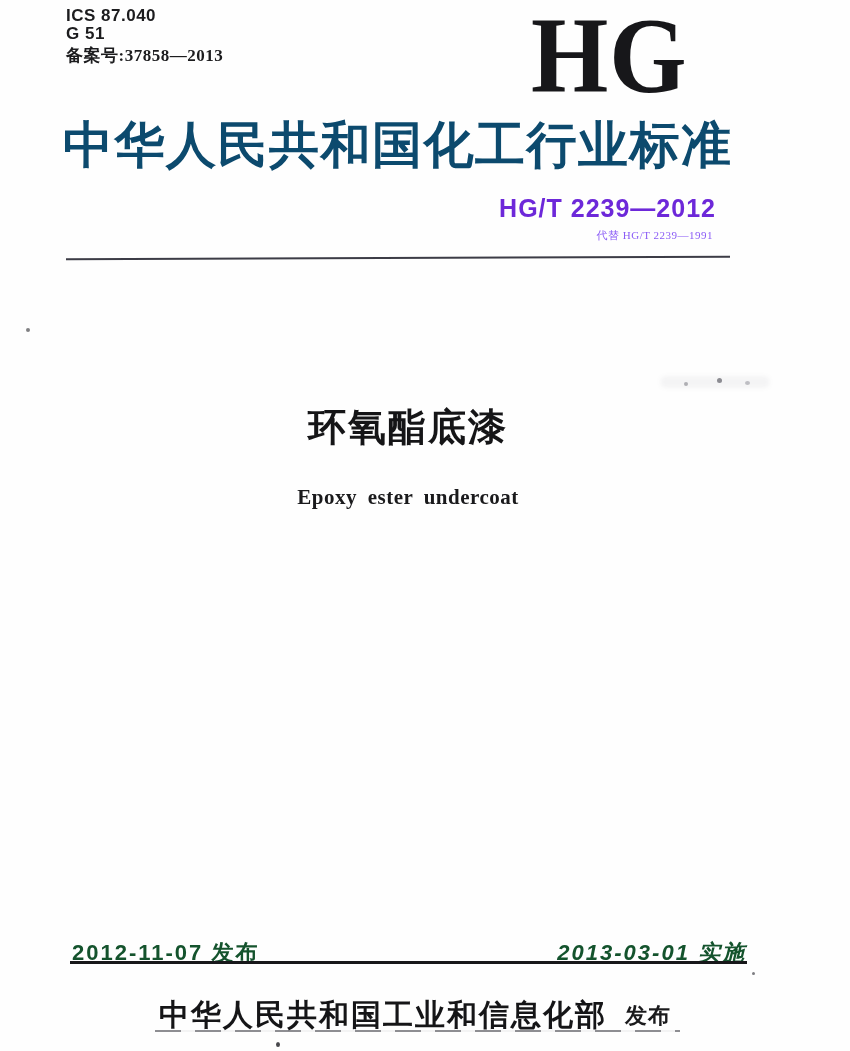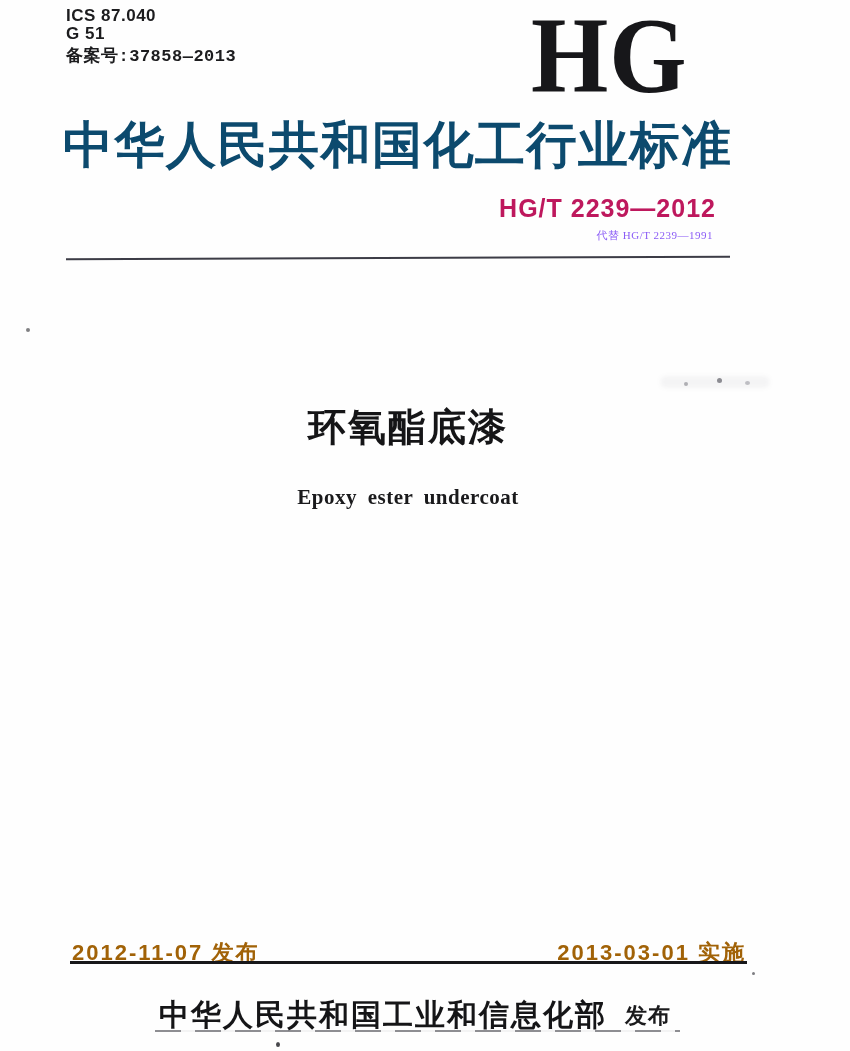--- a/index.html
+++ b/index.html
@@ -24,21 +24,21 @@
     letter-spacing: 0.5px;
     color: #1c1c1e;
     white-space: nowrap;
   }
   .meta-record {
     left: 66px; top: 44px;
     font-weight: bold;
     font-size: 17px;
     letter-spacing: 0.5px;
     color: #1c1c1e;
-    font-family: Liberation Mono, monospace;
+    font-family: Liberation Serif, serif;
     white-space: nowrap;
   }
 
   
   .logo-hg {
     left: 531px; top: 0px;
     height: 108px;
     line-height: 112px;
     font-family: "Liberation Serif", serif;
     font-weight: bold;
@@ -60,21 +60,21 @@
     letter-spacing: 1.5px;
     color: #0c4a6e;
     white-space: nowrap;
   }
 
   .standard-number {
     top: 194px; right: 134px;
     font-weight: bold;
     font-size: 25px;
     letter-spacing: 1px;
-    color: #be185d;
+    color: #6d28d9;
     white-space: nowrap;
   }
   .replaces {
     top: 228px; right: 137px;
     font-family: "Liberation Serif", serif;
     font-size: 11px;
     letter-spacing: 0.5px;
     color: #8b5cf6;
     white-space: nowrap;
   }
@@ -111,27 +111,27 @@
     letter-spacing: 0.5px;
     color: #1a1a1c;
     white-space: nowrap;
   }
 
   
   .date-issue {
     left: 72px; top: 938px;
   }
   .date-impl {
-    top: 938px; right: 104px;
+    top: 938px; right: 104px; font-style: italic;
   }
   .date-text {
     font-weight: bold;
     font-size: 22px;
     letter-spacing: 2px;
-    color: #a16207;
+    color: #14532d;
     white-space: nowrap;
   }
   .rule-dates {
     left: 70px; top: 961px;
     width: 677px; height: 3px;
     background: #17171a;
   }
 
   
   .issuer-row {

